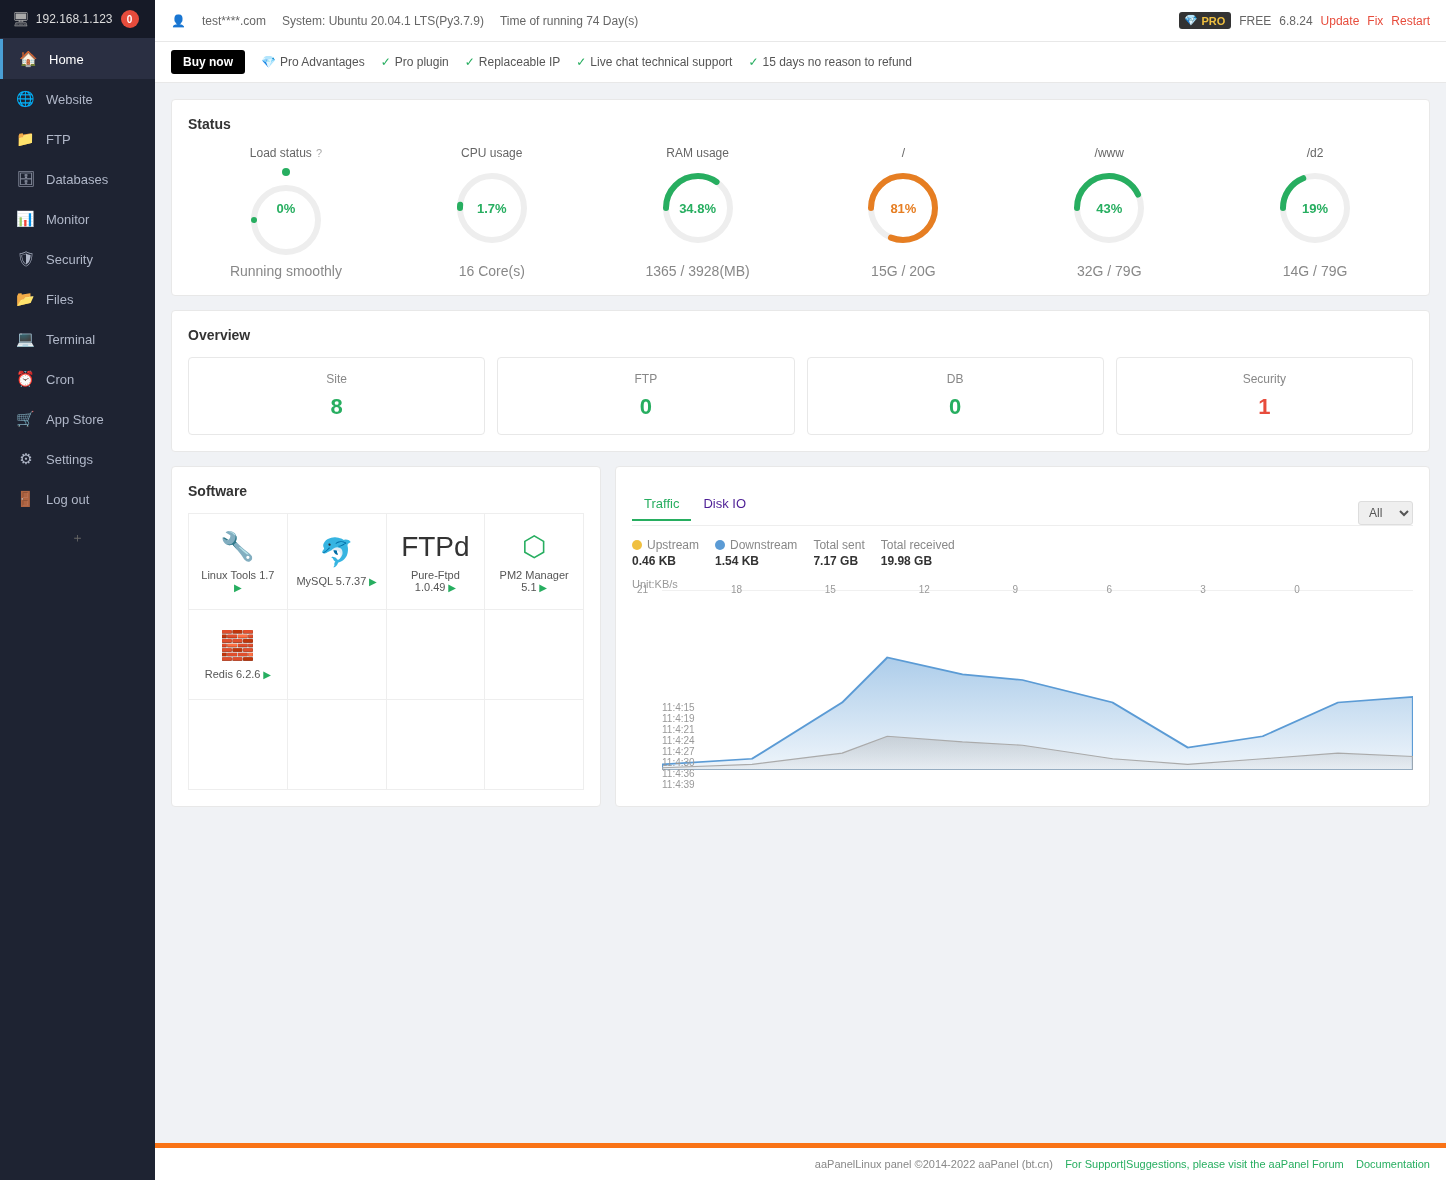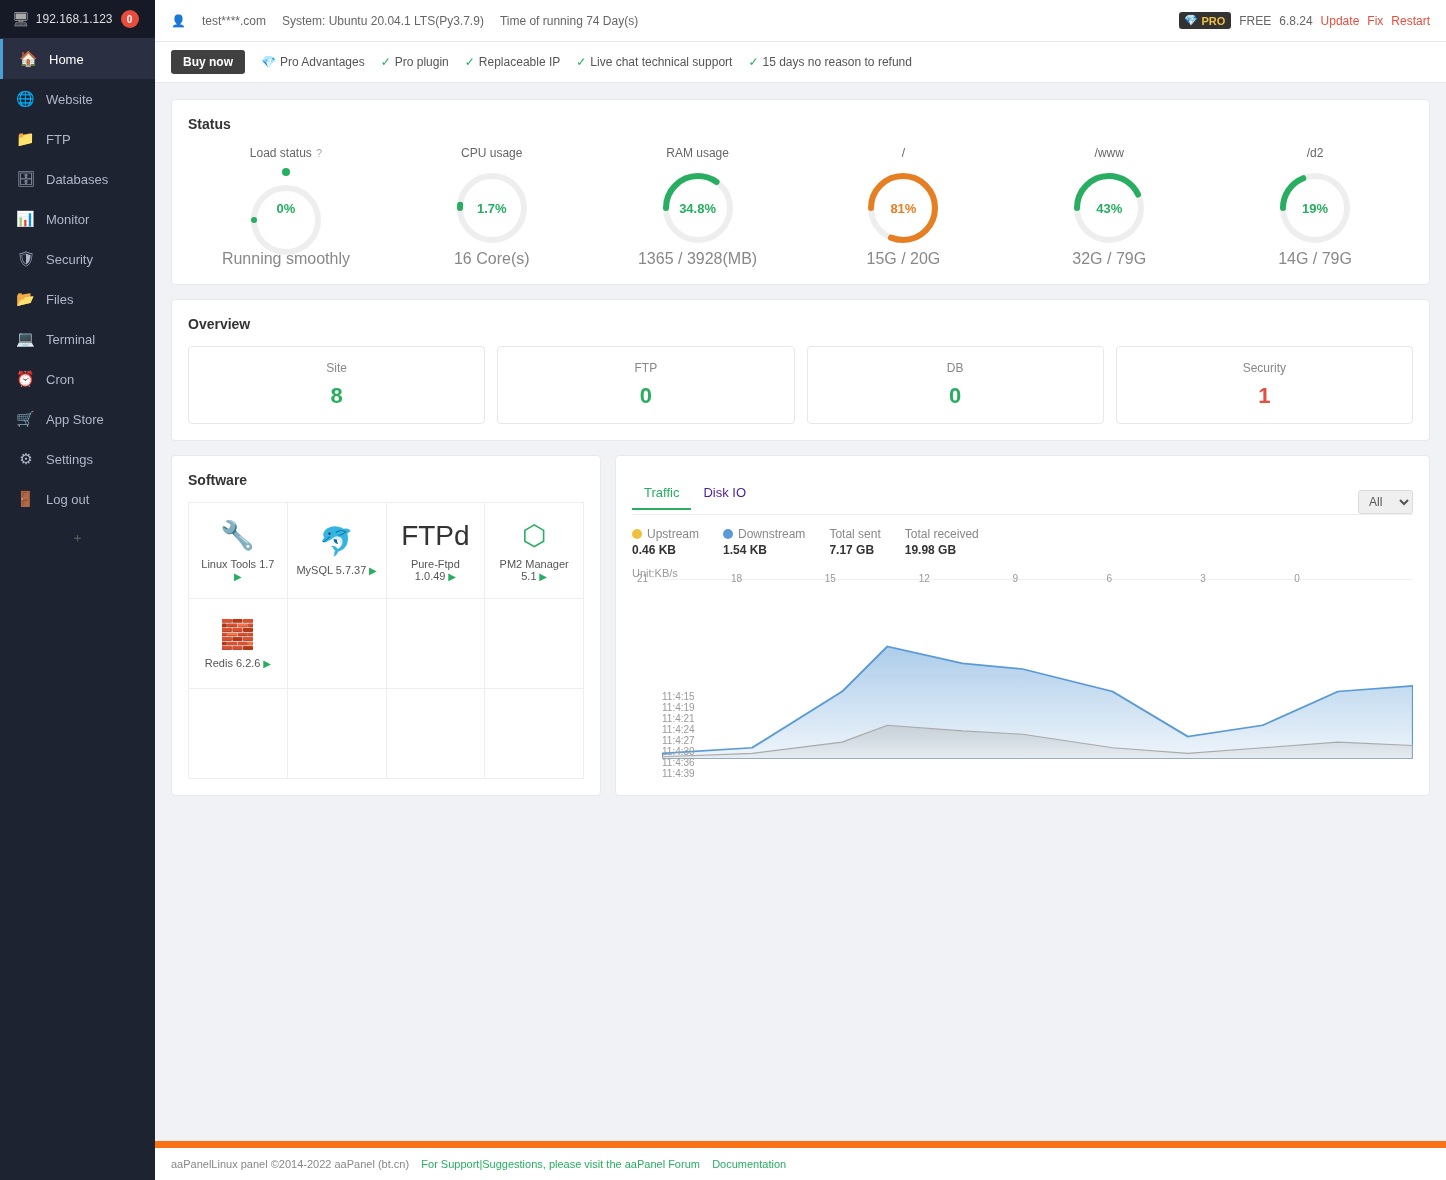--- a/index.html
+++ b/index.html
@@ -25,37 +25,37 @@
     .topbar-right { display: flex; align-items: center; gap: 8px; font-size: 12px; }
     .pro-badge { background: #333; color: #f0c040; border-radius: 3px; padding: 2px 6px; font-size: 11px; font-weight: bold; display: flex; align-items: center; gap: 3px; }
     .free-badge { color: #666; }
     .version-num { color: #666; }
     .topbar-link { color: #e74c3c; cursor: pointer; text-decoration: none; }
     .topbar-link.fix { color: #e74c3c; }
     .topbar-link.restart { color: #e74c3c; }
 
     
     .pro-bar { background: #fff; border-bottom: 1px solid #e8e8e8; padding: 8px 16px; display: flex; align-items: center; gap: 16px; flex-shrink: 0; }
-    .buy-now-btn { background: #404040; color: #fff; border: none; border-radius: 3px; padding: 5px 12px; cursor: pointer; font-size: 12px; font-weight: bold; }
+    .buy-now-btn { background: #000000; color: #fff; border: none; border-radius: 3px; padding: 5px 12px; cursor: pointer; font-size: 12px; font-weight: bold; }
     .pro-feature { color: #555; font-size: 12px; display: flex; align-items: center; gap: 4px; }
     .pro-feature .check { color: #27ae60; }
     .diamond-icon { color: #5b9bd5; }
 
     
     .content { flex: 1; overflow-y: auto; padding: 16px; display: flex; flex-direction: column; gap: 14px; }
 
     
     .card { background: #fff; border-radius: 4px; border: 1px solid #e8e8e8; padding: 16px; }
     .card-title { font-size: 14px; font-weight: 600; color: #333; margin-bottom: 14px; }
 
     
     .status-grid { display: flex; gap: 10px; justify-content: space-around; }
     .status-item { text-align: center; flex: 1; }
     .status-label { font-size: 12px; color: #666; margin-bottom: 8px; display: flex; align-items: center; justify-content: center; gap: 4px; }
-    .status-sub { font-size: 16px; color: #888; margin-top: 2px; }
+    .status-sub { font-size: 14px; color: #888; margin-top: 15px; }
 
     
     .circle-container { position: relative; width: 80px; height: 80px; margin: 0 auto; }
     .circle-container svg { transform: rotate(-90deg); }
     .circle-bg { fill: none; stroke: #eee; stroke-width: 6; }
     .circle-progress { fill: none; stroke-width: 6; stroke-linecap: round; }
     .circle-text { position: absolute; top: 50%; left: 50%; transform: translate(-50%, -50%); font-size: 13px; font-weight: 600; }
     .dot-indicator { width: 8px; height: 8px; border-radius: 50%; background: #27ae60; margin: 0 auto 4px; }
 
     
@@ -78,40 +78,40 @@
     .software-arrow { color: #27ae60; font-size: 10px; }
 
     
     .traffic-tabs { display: flex; align-items: center; border-bottom: 1px solid #eee; margin-bottom: 12px; }
     .traffic-tab { padding: 8px 12px; cursor: pointer; font-size: 13px; color: #4c1d95; border-bottom: 2px solid transparent; margin-bottom: -1px; }
     .traffic-tab.active { color: #27ae60; border-bottom: 2px solid #27ae60; font-weight: 500; }
     .traffic-filter { margin-left: auto; margin-top: 18px; }
     .traffic-filter select { border: 1px solid #ddd; border-radius: 3px; padding: 3px 6px; font-size: 12px; color: #555; }
 
     
-    .traffic-stats { display: flex; gap: 24px; margin-bottom: 10px; font-size: 12px; }
+    .traffic-stats { display: flex; gap: 16px; margin-bottom: 10px; font-size: 12px; }
     .stat-item { display: flex; flex-direction: column; }
     .stat-label { color: #888; display: flex; align-items: center; gap: 5px; }
     .stat-dot { width: 10px; height: 10px; border-radius: 50%; }
     .stat-dot.upstream { background: #f0c040; }
     .stat-dot.downstream { background: #5b9bd5; }
     .stat-value { font-weight: 600; color: #333; margin-top: 2px; }
 
     
     .chart-container { position: relative; height: 200px; }
     .chart-area { margin-left: 30px; height: 100%; position: relative; }
     .chart-gridlines { position: absolute; top: 0; left: 0; right: 0; bottom: 20px; display: flex; flex-direction: row; justify-content: space-between; }
     .chart-gridline { border-top: 1px solid #f0f0f0; width: 100%; position: relative; }
     .chart-gridline span { position: absolute; left: -25px; top: -7px; font-size: 10px; color: #999; }
     .chart-svg { position: absolute; top: 0; left: 0; right: 0; bottom: 20px; width: 100%; height: calc(100% - 20px); }
     .chart-xlabels { position: absolute; bottom: 0; left: 0; right: 0; display: flex; justify-content: space-between; }
     .chart-xlabel { font-size: 10px; color: #999; }
 
     
-    .footer { background: #fff; border-top: 7px solid #f97316; padding: 10px 16px; text-align: left; font-size: 11px; color: #888; flex-shrink: 0; }
+    .footer { background: #fff; border-top: 5px solid #f97316; padding: 10px 16px; text-align: right; font-size: 11px; color: #888; flex-shrink: 0; }
     .footer a { color: #27ae60; text-decoration: none; cursor: pointer; }
   </style>
 </head>
 <body>
 
 <div class="sidebar">
   <div class="sidebar-header">
     <span class="server-icon">🖥</span>
     <span class="server-name">192.168.1.123</span>
     <span class="ip-badge">0</span>

